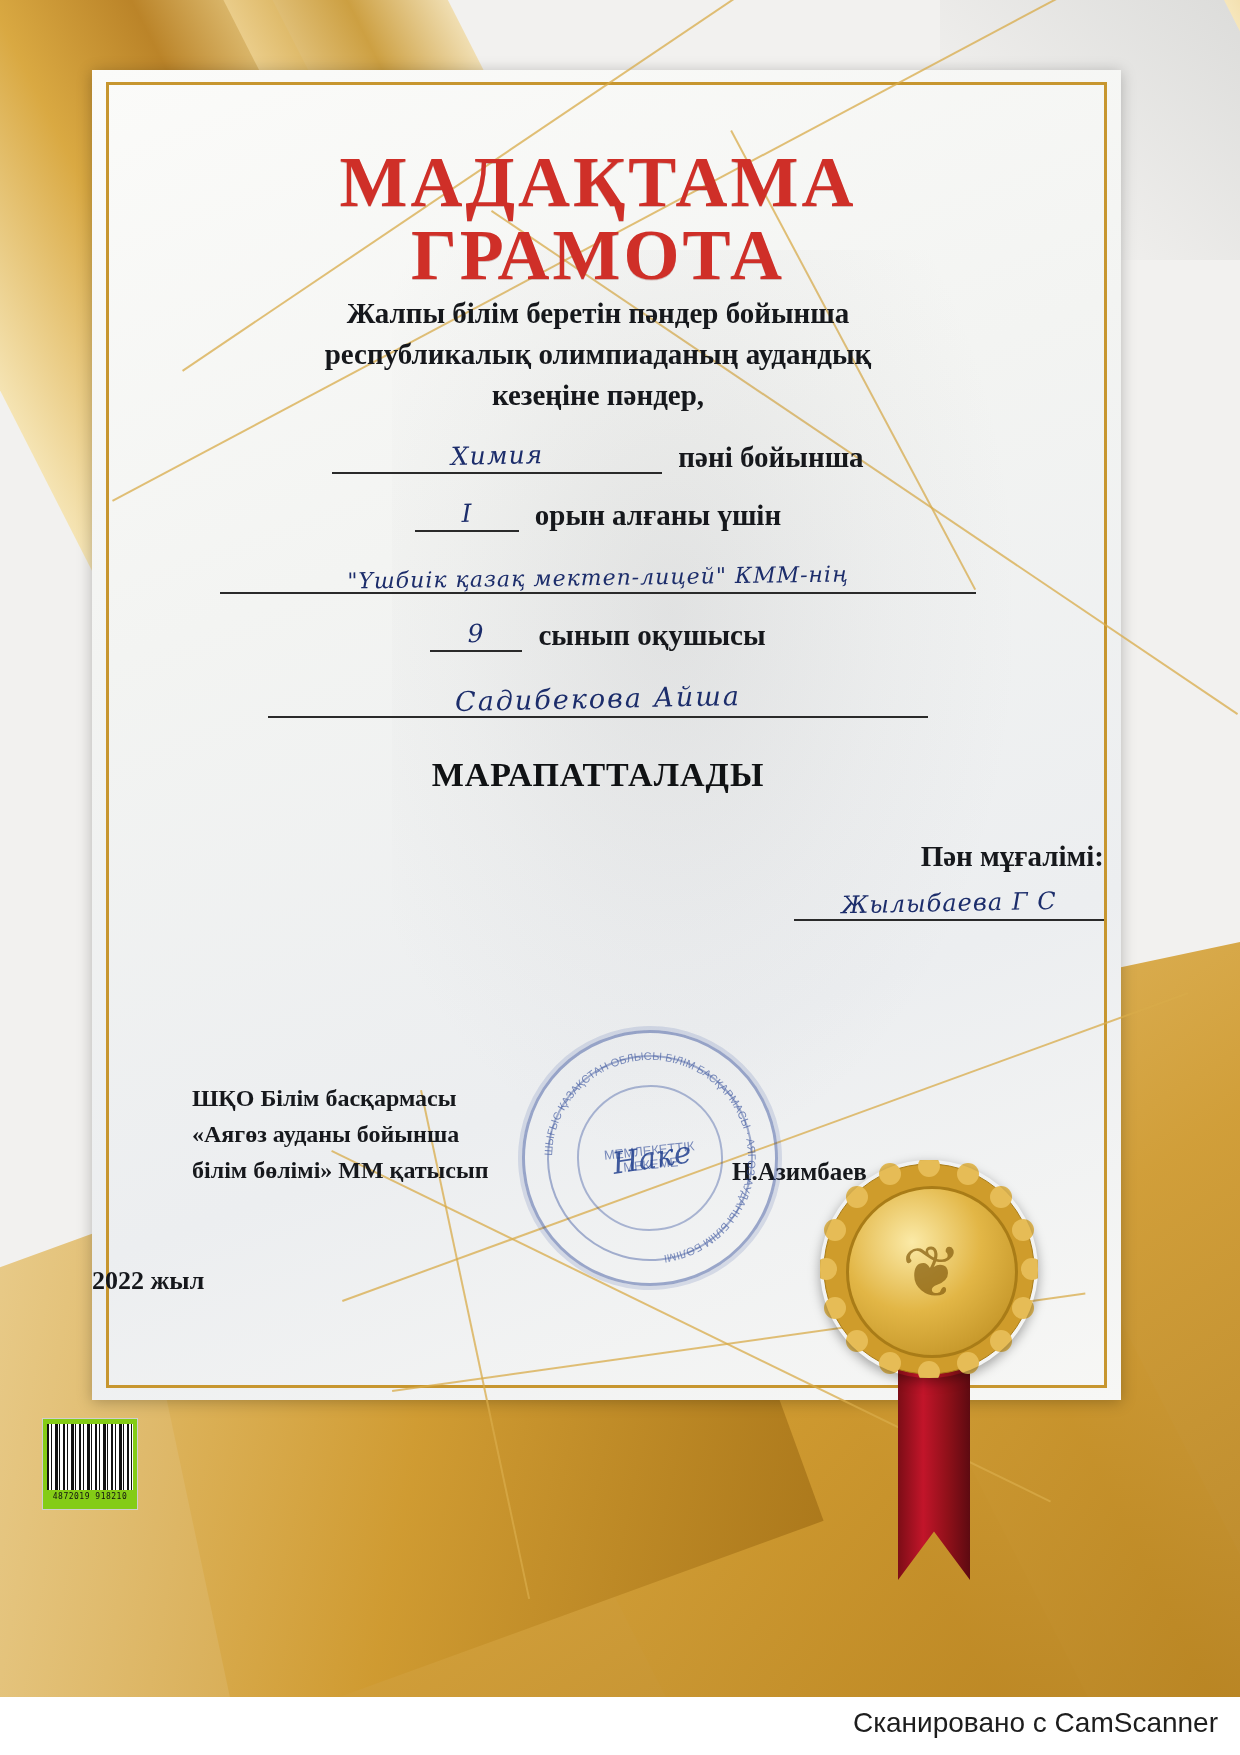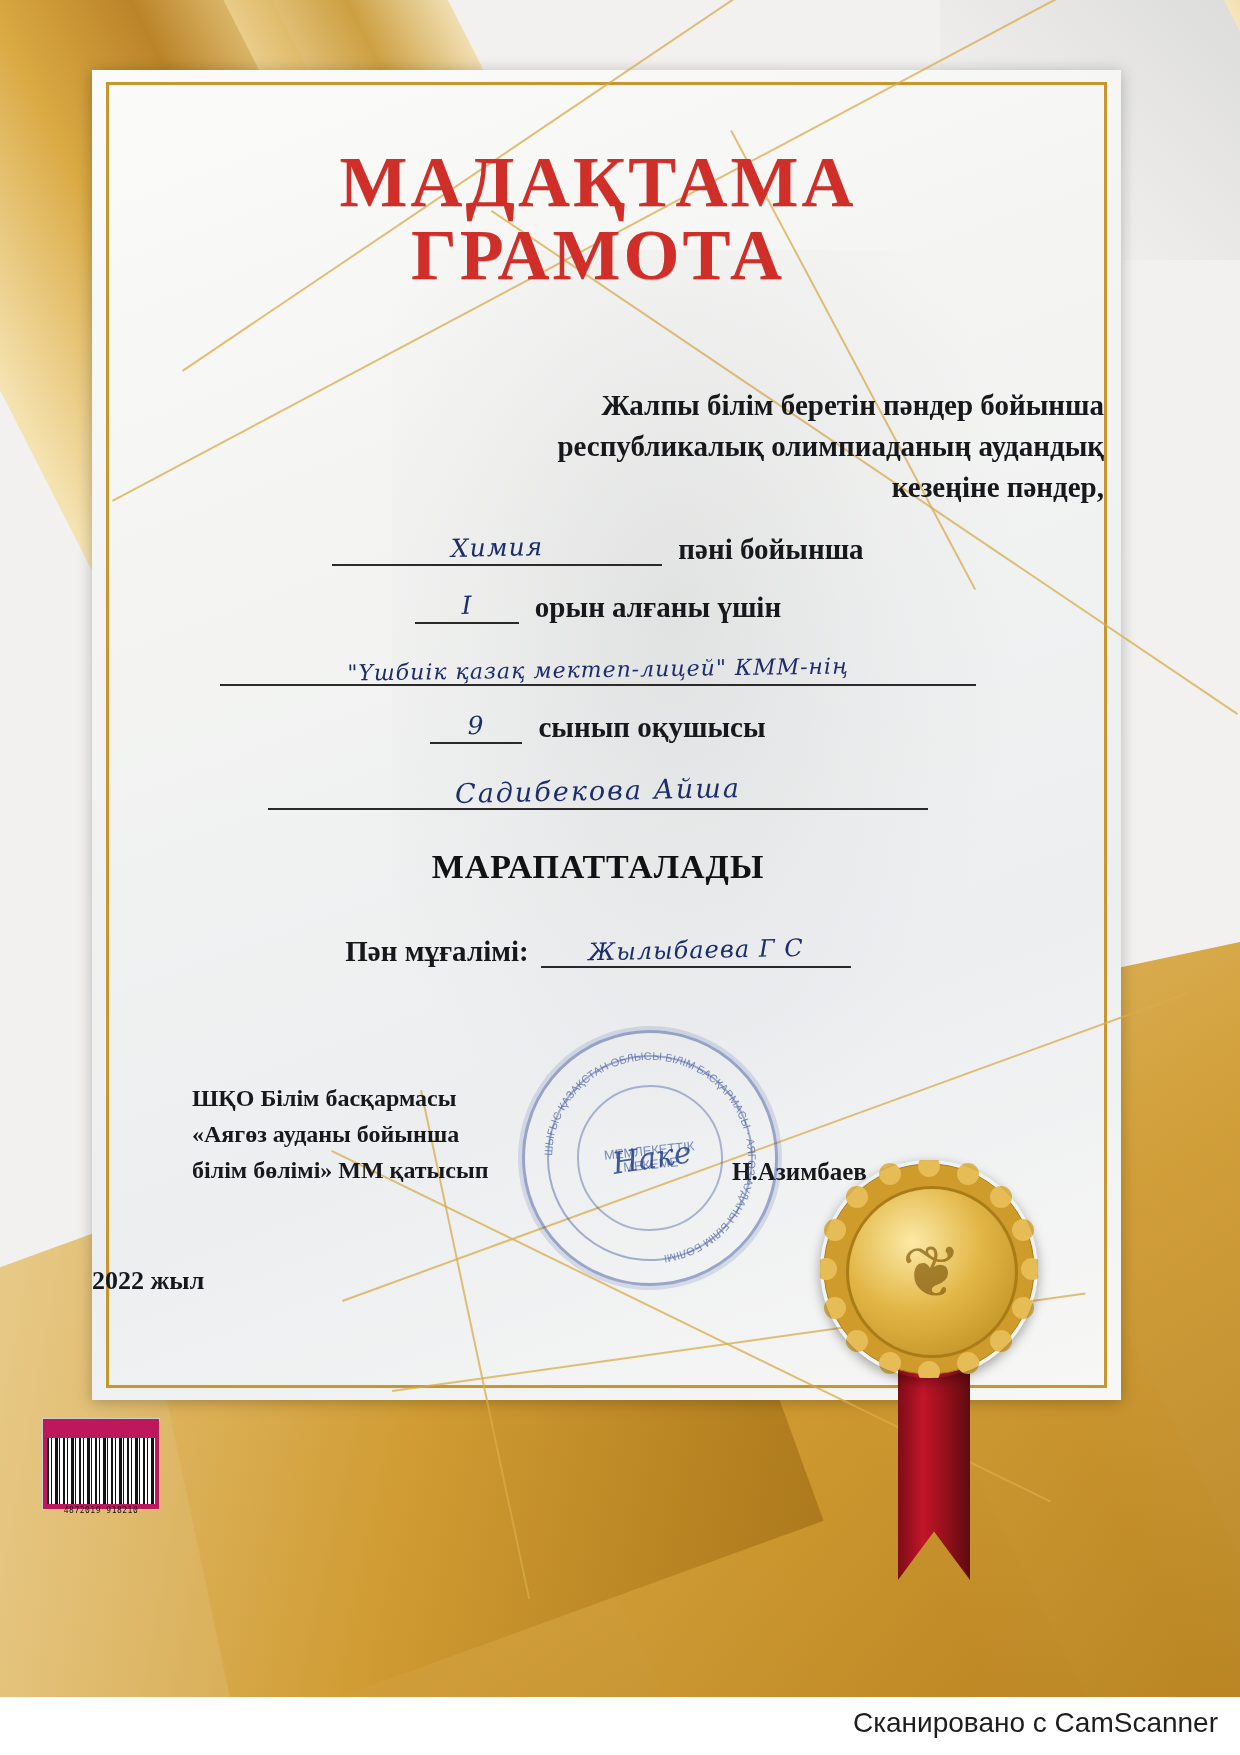--- a/index.html
+++ b/index.html
@@ -133,22 +133,21 @@
     font-weight: bold;
     letter-spacing: 3px;
     line-height: 1.02;
     text-shadow: 0 1px 0 rgba(120,20,16,.25);
   }
   .title-1 { font-size: 72px; }
   .title-2 { font-size: 72px; }
 
   
   .body-block {
-    margin-top: 92px;
-    text-align: right;
+    text-align: center;
     color: #16181c;
     font-weight: bold;
     font-size: 29px;
     line-height: 1.42;
   }
   .body-block .ln { display: block; }
 
   .row {
     display: flex;
     align-items: flex-end;
@@ -197,20 +196,21 @@
 
   .teacher-row {
     display: flex;
     justify-content: center;
     align-items: flex-end;
     gap: 12px;
     margin-top: 46px;
     font-size: 29px;
     font-weight: bold;
     color: #16181c;
+    flex-direction: column;
   }
   .blank-teacher { width: 310px; }
   .blank-teacher .hw { font-size: 24px; }
 
   
   .sign-block {
     position: absolute;
     left: 100px;
     top: 1010px;
     font-size: 24px;
@@ -338,25 +338,25 @@
     line-height: 1;
     opacity: .75;
     font-family: "DejaVu Sans", sans-serif;
   }
 
   
   .barcode {
     position: absolute;
     left: 42px;
     top: 1418px;
-    width: 118px;
+    width: 96px;
     height: 92px;
-    background: #be185d;
+    background: #84cc16;
     border: 1px solid #cfcfcf;
-    padding: 19px 4px 2px;
+    padding: 5px 4px 2px;
     box-sizing: border-box;
   }
   .barcode .bars {
     height: 66px;
     width: 100%;
     background:
       repeating-linear-gradient(90deg,
         #111 0 2px, #fff 2px 4px, #111 4px 5px, #fff 5px 8px,
         #111 8px 11px, #fff 11px 12px, #111 12px 13px, #fff 13px 16px);
   }

